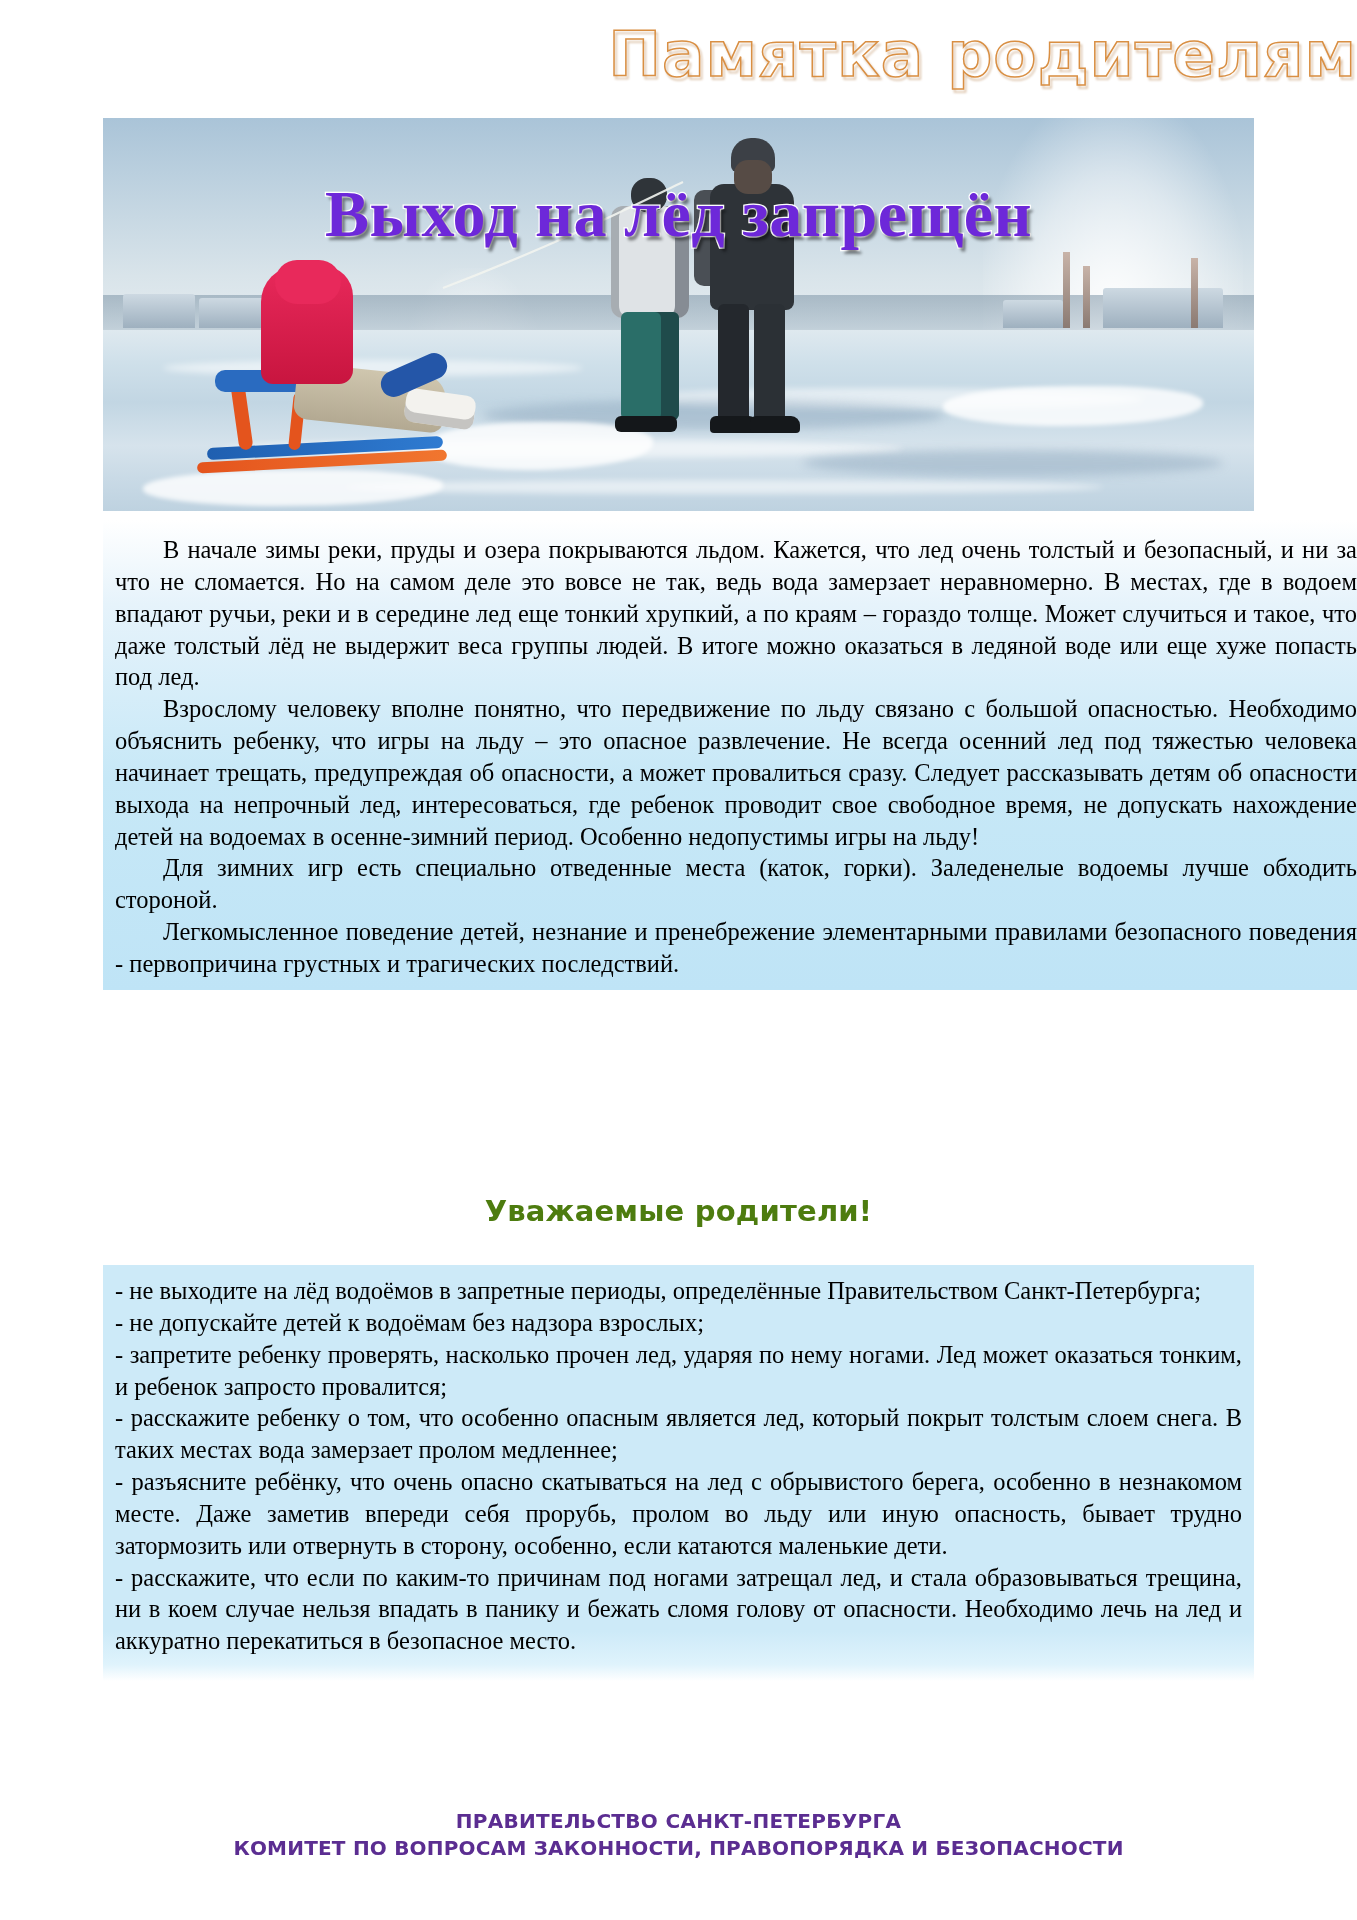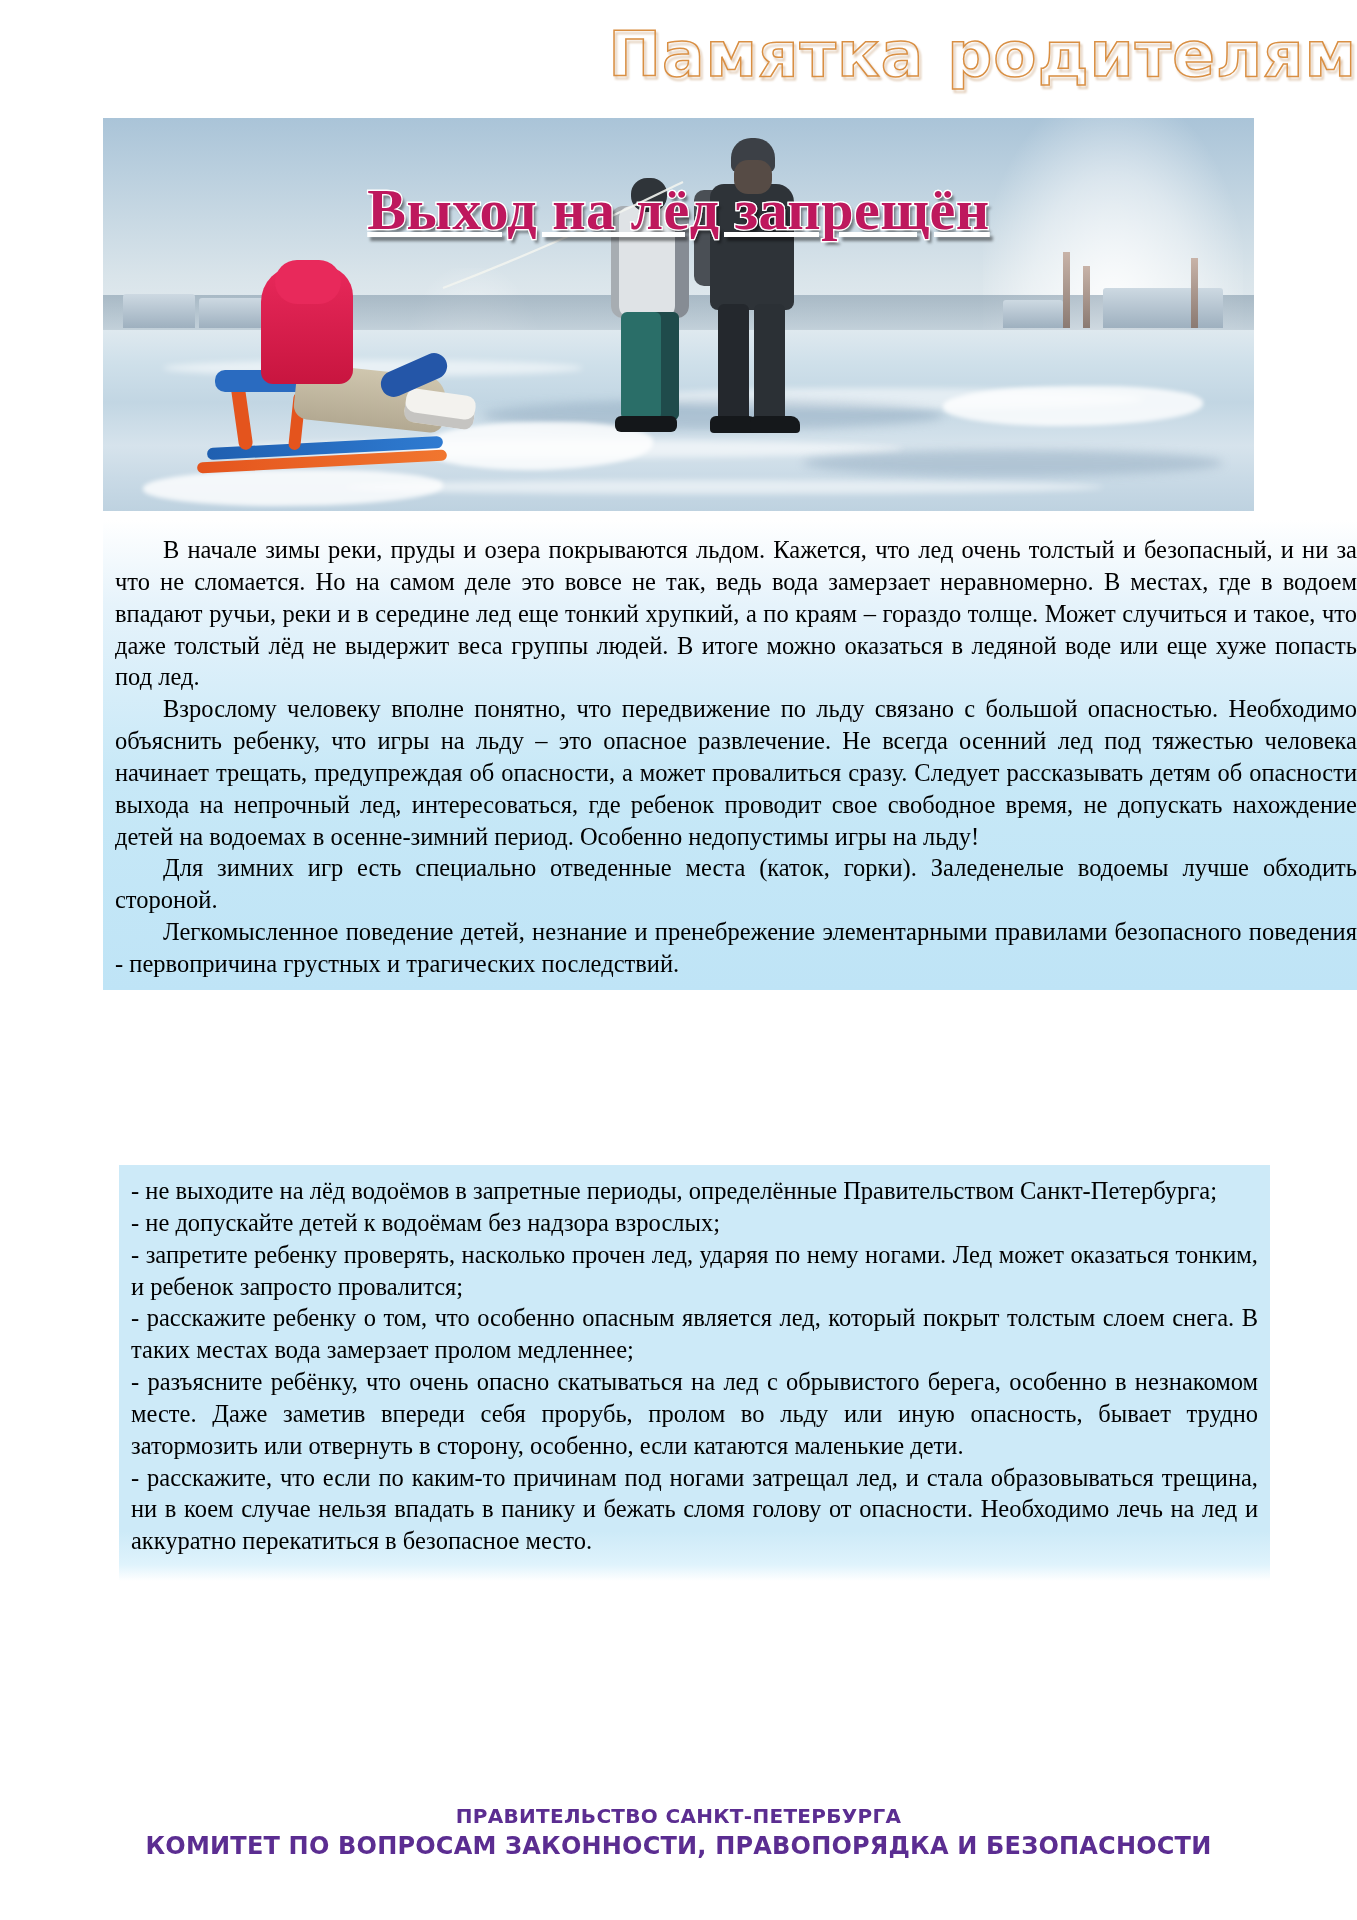--- a/index.html
+++ b/index.html
@@ -145,28 +145,27 @@
     left: 0;
     top: 62px;
     width: 100%;
     text-align: center;
     z-index: 6;
     pointer-events: none;
   }
   .headline {
     font-family: "Liberation Serif", "DejaVu Serif", serif;
     font-weight: 700;
-    font-size: 58px;
+    font-size: 66px;
     line-height: 1.02;
-    color: #be185d;
+    color: #6d28d9;
     letter-spacing: .5px;
     -webkit-text-stroke: 2.5px #ffffff;
     paint-order: stroke fill;
     text-shadow: 3px 4px 3px rgba(0,0,0,.45);
-    text-decoration: underline;
   }
   .subline {
     font-family: "Liberation Serif", "DejaVu Serif", serif;
     font-weight: 700;
     font-size: 31px;
     line-height: 1.38;
     color: #e01616;
     -webkit-text-stroke: 1.6px #ffffff;
     paint-order: stroke fill;
     text-shadow: 2px 3px 2px rgba(0,0,0,.4);
@@ -208,25 +207,24 @@
     text-align: center;
     font-family: "DejaVu Sans", sans-serif;
     font-weight: 700;
     font-size: 29px;
     color: #4d7c0f;
     letter-spacing: .2px;
   }
   .bullets {
     position: absolute;
     left: 103px;
-    top: 1165px;
+    top: 1265px;
     width: 1151px;
     padding: 10px 8px 24px 8px;
     background: linear-gradient(180deg,#cdeaf8 0%, #cdeaf8 88%, #dff3fc 96%, #ffffff 100%);
-    margin-left: 16px;
   }
   .bullet {
     font-size: 24.5px;
     line-height: 1.30;
     color: #000;
     text-align: justify;
     margin: 0;
     padding: 0 4px;
   }
 
@@ -236,21 +234,21 @@
     left: 0;
     bottom: 58px;
     width: 100%;
     text-align: center;
     font-family: "DejaVu Sans", sans-serif;
     font-weight: 700;
     color: #5b2d91;
     line-height: 1.34;
   }
   .footer .f1 { font-size: 20px; letter-spacing: .3px; }
-  .footer .f2 { font-size: 24px; letter-spacing: .2px; }
+  .footer .f2 { font-size: 20px; letter-spacing: .2px; }
 </style>
 </head>
 <body>
 
 <div class="page-title-wrap">
   <span class="page-title">Памятка родителям</span>
 </div>
 
 <div class="banner">
   <div class="sky"></div>

